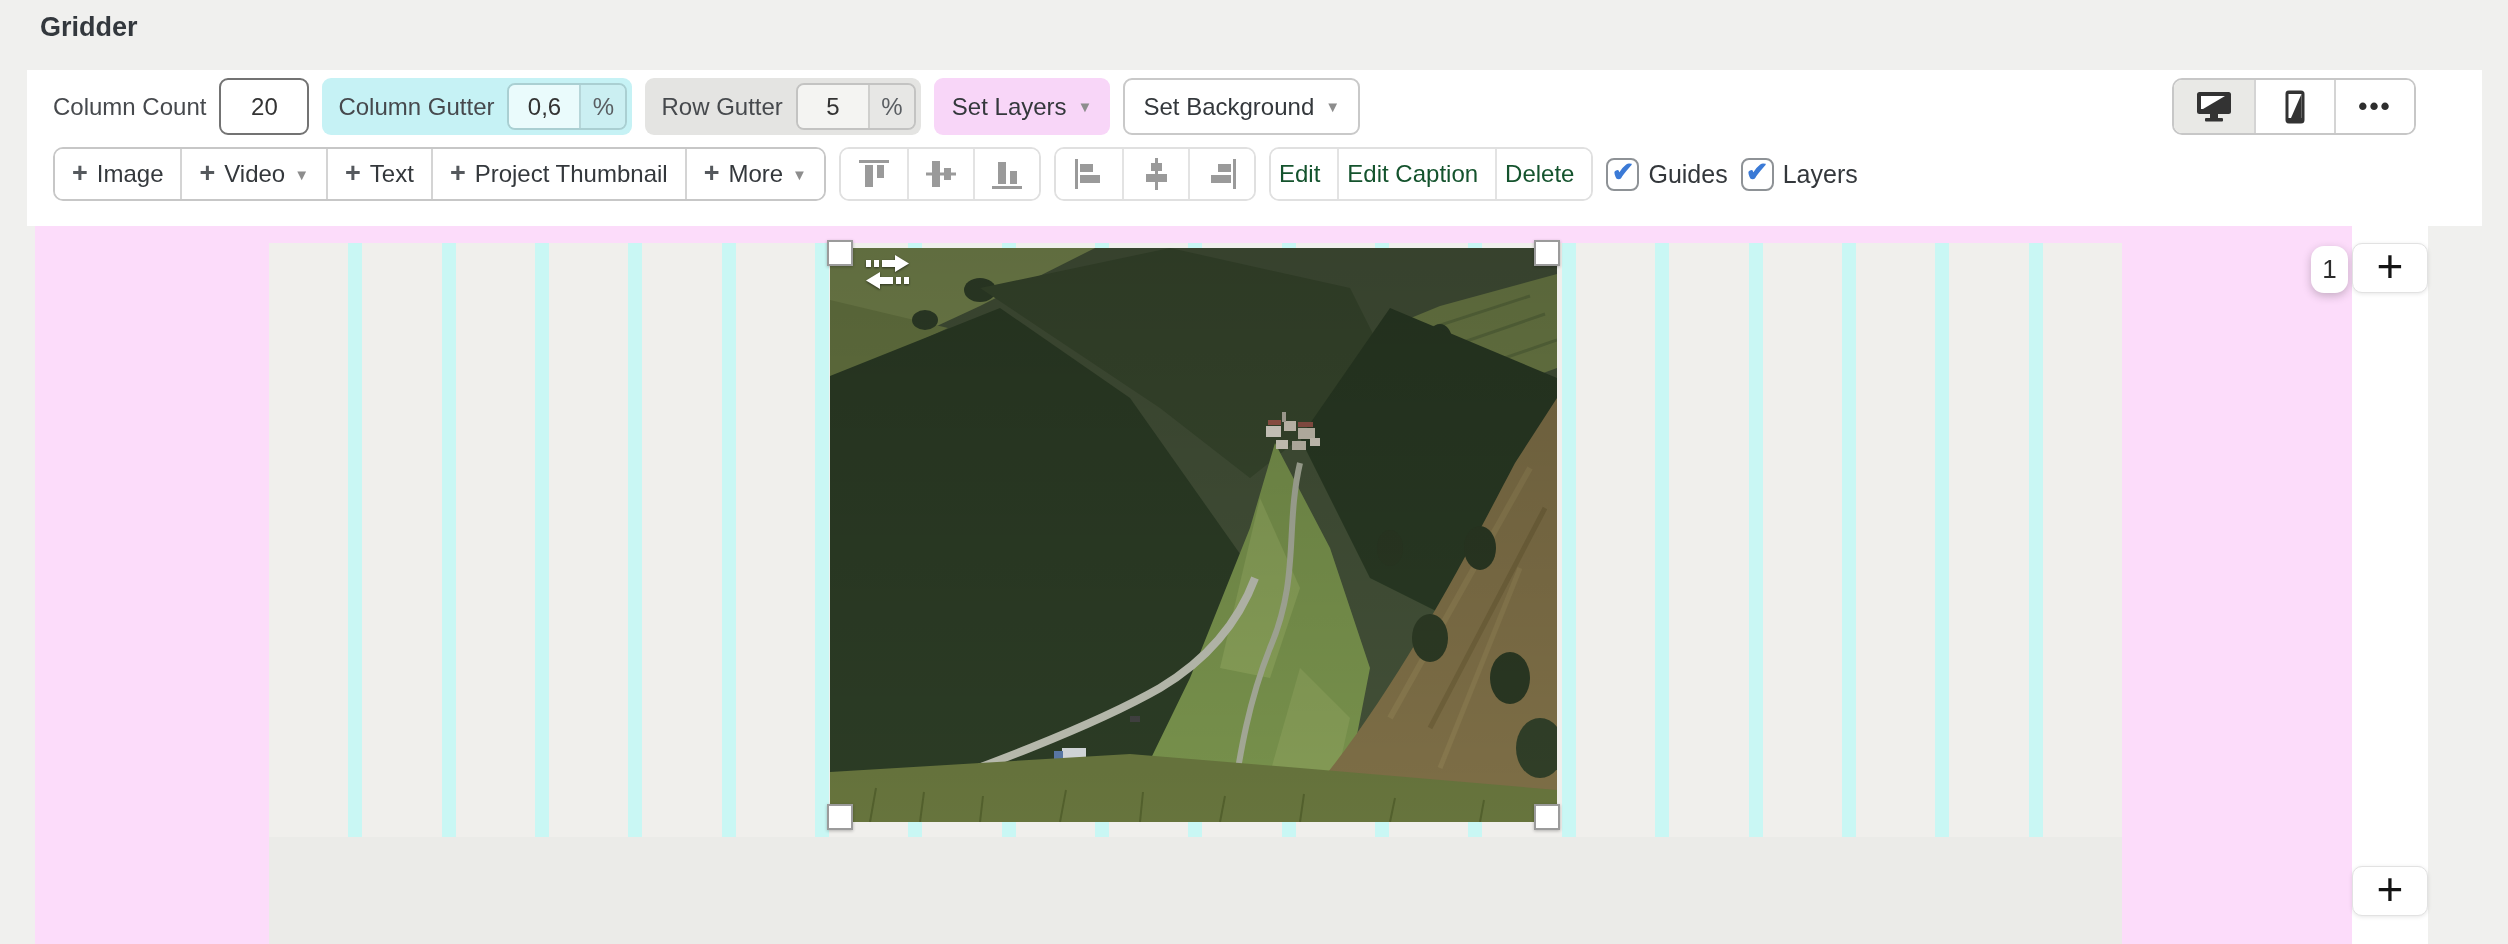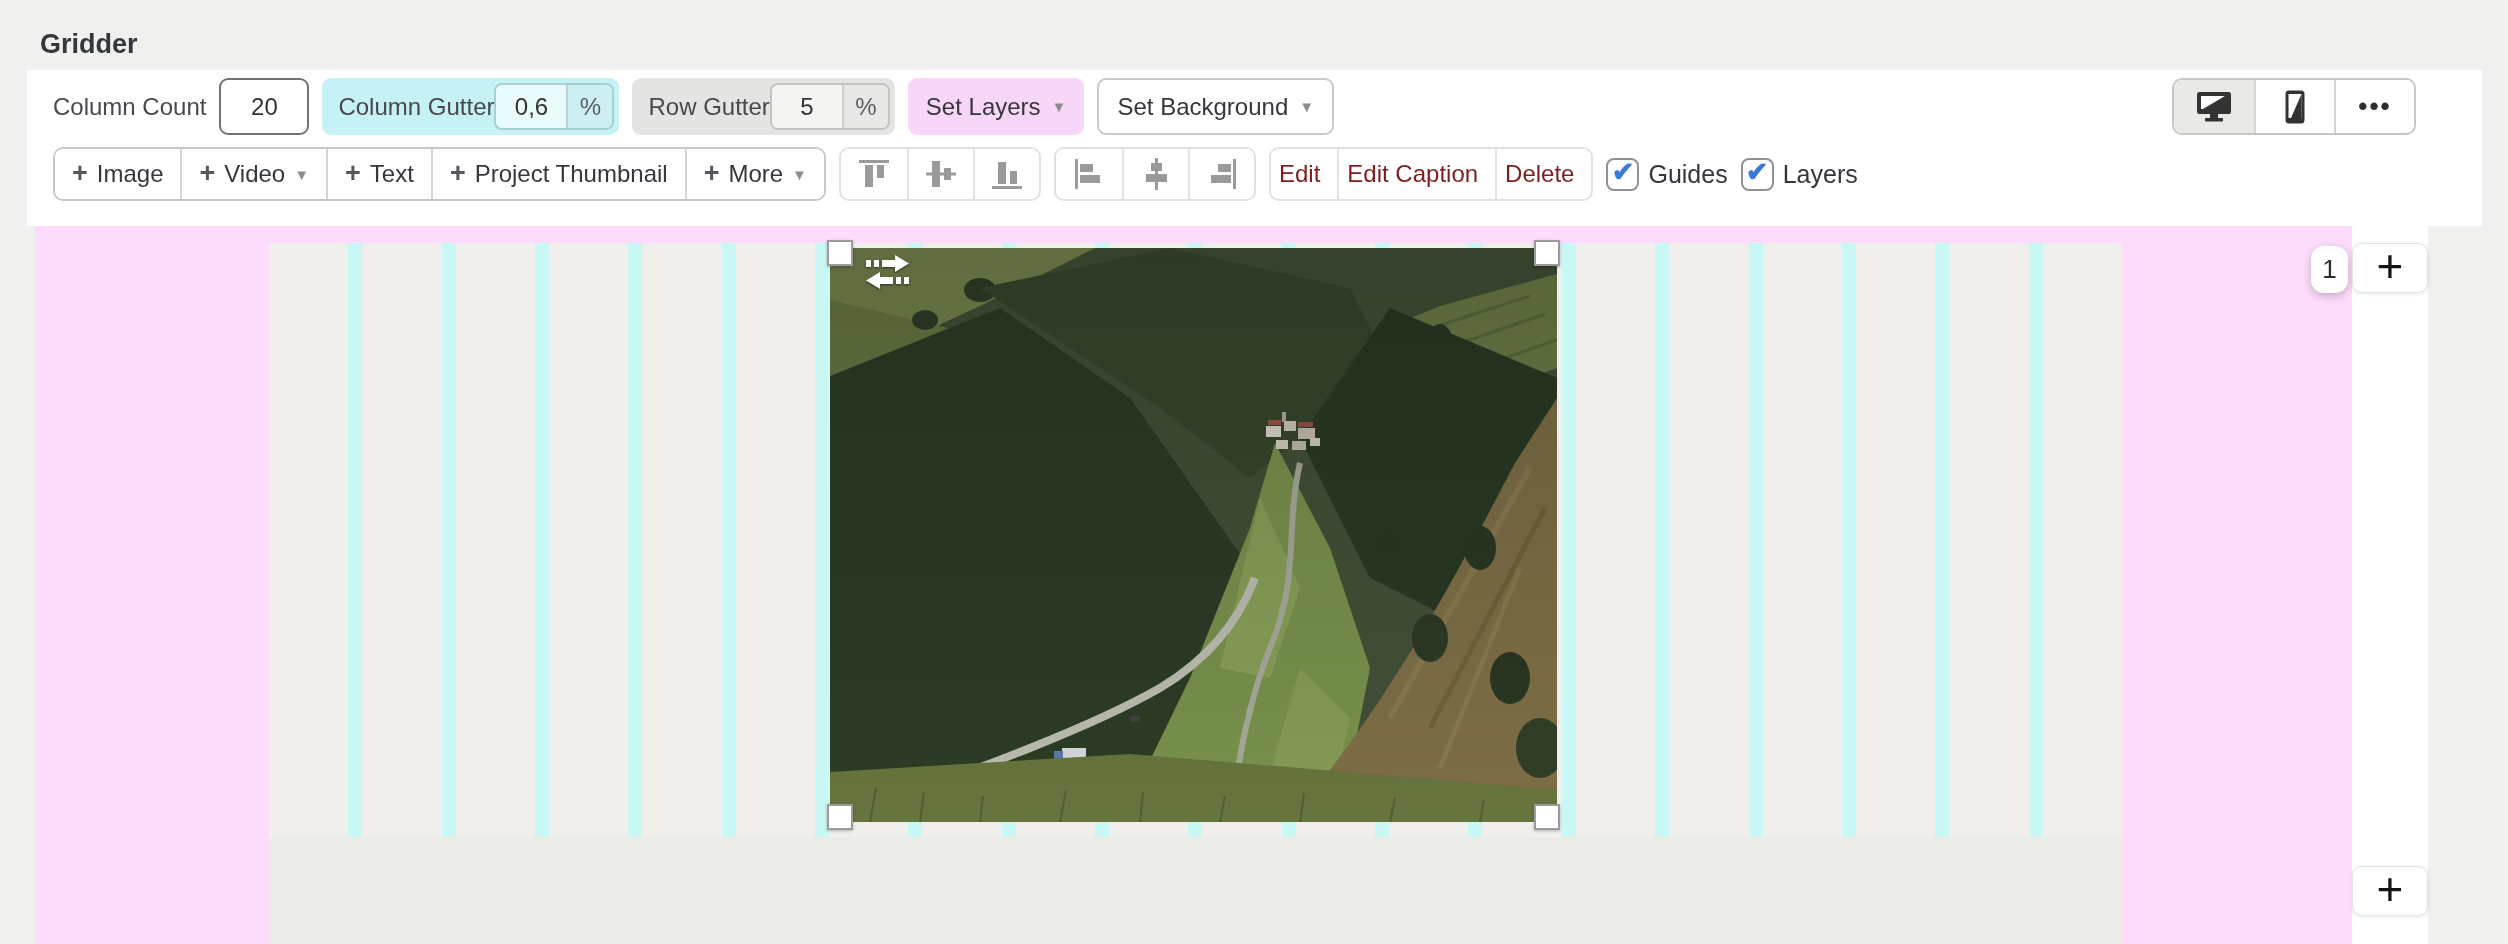--- a/index.html
+++ b/index.html
@@ -6,35 +6,35 @@
   html,body { background:#f0f0ee; }
   .page {
     position:relative; width:2508px; height:944px; overflow:hidden;
     background:#f0f0ee;
     font-family:"Liberation Sans", sans-serif;
     color:#34383c;
   }
   .abs { position:absolute; }
 
   
-  .page-title { left:40px; top:29px; font-size:27px; font-weight:bold; color:#33383d; }
+  .page-title { left:40px; top:12px; font-size:27px; font-weight:bold; color:#33383d; }
 
   
   .toolbar { left:27px; top:70px; width:2455px; height:156px; background:#ffffff; }
   .trow { position:absolute; left:26px; display:flex; align-items:center; gap:13px; }
   .trow1 { top:8px; height:57px; right:66px; }
   .trow2 { top:77px; height:54px; }
   .tlabel { font-size:24px; color:#46494d; white-space:nowrap; }
 
   .input-plain {
     width:90px; height:57px; border:2px solid #737373; border-radius:9px;
     background:#fff; text-align:center; font-size:24px; color:#333;
     font-family:"Liberation Sans", sans-serif; outline:none;
   }
-  .pill { height:57px; border-radius:9px; display:flex; align-items:center; padding:0 5px 0 16px; }
+  .pill { height:57px; border-radius:9px; display:flex; align-items:center; gap:13px; padding:0 5px 0 16px; }
   .pill-cyan { background:#c6f2f5; }
   .pill-gray { background:#e4e4e2; }
   .unit-group { display:flex; height:47px; border-radius:8px; overflow:hidden; border:2px solid rgba(0,0,0,0.14); }
   .unit-group input {
     width:70px; border:none; text-align:center; font-size:24px; color:#333;
     font-family:"Liberation Sans", sans-serif; outline:none;
   }
   .unit-suffix { width:46px; display:flex; align-items:center; justify-content:center; font-size:24px; color:#5a5e62; }
   .pill-cyan .unit-group input { background:#eafbfc; }
   .pill-cyan .unit-suffix { background:#cbeff2; border-left:2px solid rgba(0,0,0,0.10); }
@@ -61,21 +61,21 @@
   .device-btn.active { background:#e9e9e6; }
   .ellipsis { font-size:26px; font-weight:bold; color:#2e2e2e; letter-spacing:2px; }
 
   .btn-group { display:flex; height:54px; border:2px solid #c7c7c7; border-radius:10px; overflow:hidden; background:#fff; }
   .btn-group.light { border-color:#e0e0e0; }
   .group-btn { display:flex; align-items:center; gap:9px; padding:0 17px; font-size:24px; color:#34383c; cursor:pointer; background:#fff; white-space:nowrap; }
   .btn-group > .group-btn + .group-btn { border-left:2px solid #d4d4d4; }
   .btn-group.light > .group-btn + .group-btn { border-left:2px solid #e3e3e3; }
   .plus-mini { font-size:27px; font-weight:bold; color:#55595d; line-height:1; margin-top:-2px; }
   .icon-btn { width:66px; justify-content:center; padding:0; }
-  .txt-disabled { color:#7f1d1d;padding-left:8px; }
+  .txt-disabled { color:#14532d;padding-left:8px; }
   .check-item { display:flex; align-items:center; gap:9px; font-size:25px; color:#33373b; }
 
   
   .canvas { left:35px; top:226px; width:2317px; height:718px; background:#fcdcfa; }
   .grid-row { left:234px; top:17px; width:1853px; height:594px; background:#c9f7f4; display:flex; gap:14px; }
   .grid-col { flex:1; background:#f0efec; }
   .below-row { left:234px; top:611px; width:1853px; height:107px; background:#ebebe8; }
 
   .image-block { left:795px; top:22px; width:727px; height:574px; cursor:move; }
   .image-block svg.photo { display:block; width:100%; height:100%; }

